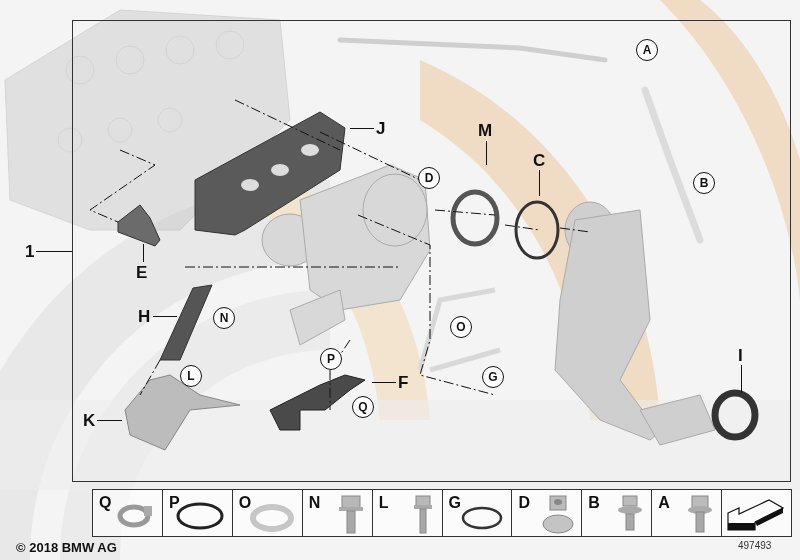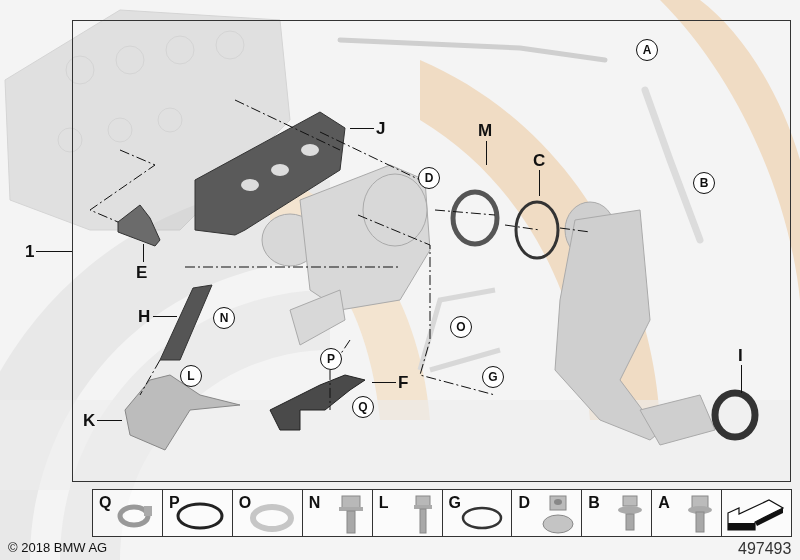--- a/index.html
+++ b/index.html
@@ -6,22 +6,22 @@
   body { width:800px; height:560px; position:relative; overflow:hidden; background:#f4f4f4; font-family:"Liberation Sans", sans-serif; }
   .bg { position:absolute; left:0; top:0; width:800px; height:560px; }
   .frame { position:absolute; left:72px; top:20px; width:719px; height:462px; border:1px solid #333; box-sizing:border-box; }
   .callout { position:absolute; font-weight:bold; font-size:17px; color:#111; line-height:1; }
   .circ { position:absolute; width:20px; height:20px; border:1.6px solid #111; border-radius:50%; background:#fff; font-weight:bold; font-size:12px; color:#111; text-align:center; line-height:20px; box-sizing:content-box; }
   .strip { position:absolute; left:92px; top:489px; width:700px; height:48px; border:1px solid #333; box-sizing:border-box; display:flex; background:rgba(255,255,255,0.6); }
   .cell { flex:1; border-right:1px solid #333; position:relative; }
   .cell:last-child { border-right:none; }
   .cell-label { position:absolute; left:6px; top:4px; font-weight:bold; font-size:16px; color:#111; }
   .cell svg { position:absolute; right:6px; top:4px; }
-  .copyright { position:absolute; left:8px; top:540px; font-size:13px; color:#111; }
-  .imgnum { position:absolute; left:738px; top:540px; font-size:16px; color:#333; }
+  .copyright { position:absolute; left:16px; top:540px; font-size:13px; color:#111;font-weight:bold; }
+  .imgnum { position:absolute; left:738px; top:540px; font-size:10px; color:#333; }
   .lbl-line { position:absolute; background:#111; }
 </style>
 </head>
 <body>
 
 <svg class="bg" viewBox="0 0 800 560" xmlns="http://www.w3.org/2000/svg">
 
   <path d="M-50 560 A 380 380 0 0 1 330 180 L330 260 A 300 300 0 0 0 30 560 Z" fill="#e8e8e8"></path>
   <path d="M60 560 A 270 270 0 0 1 330 290 L330 350 A 210 210 0 0 0 120 560 Z" fill="#ebebeb"></path>
   <path d="M420 60 C 560 120, 650 260, 660 420 L 590 420 C 580 290, 520 180, 420 120 Z" fill="#f0dcc4"></path>

